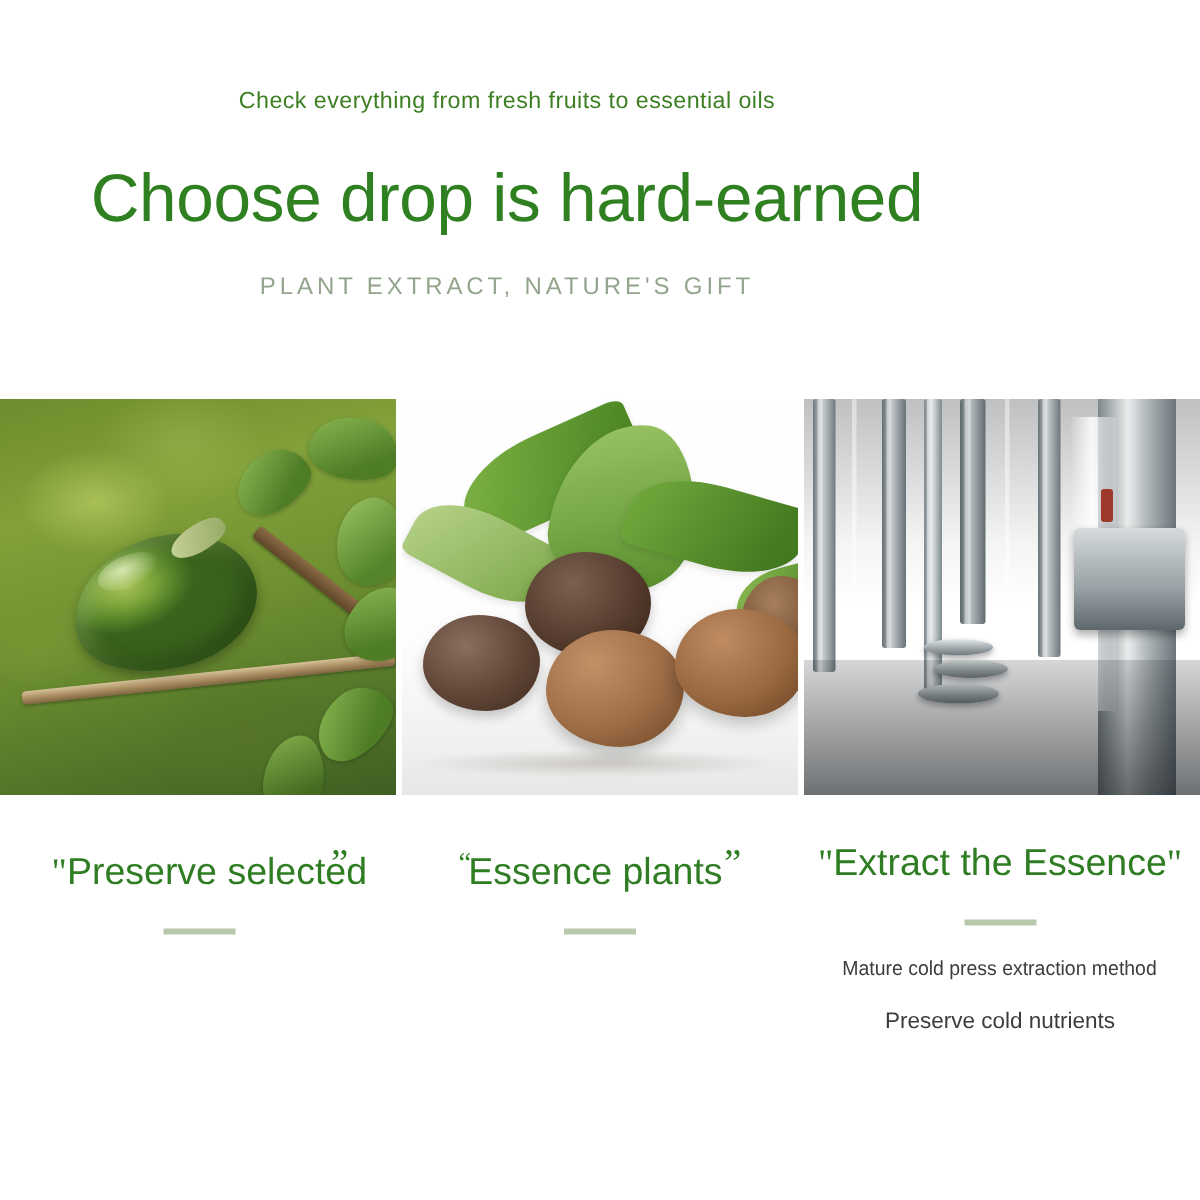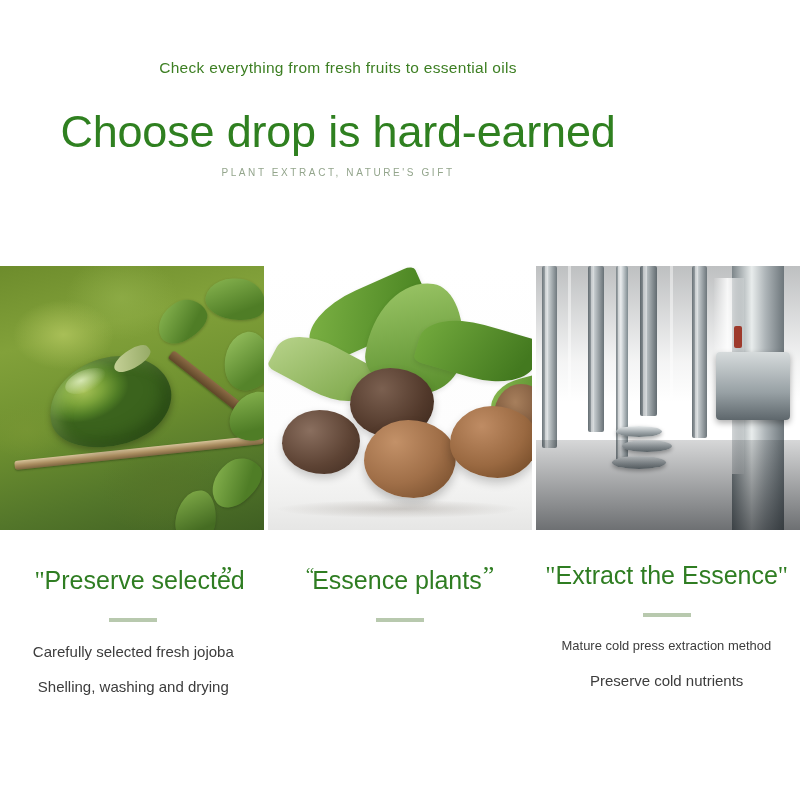--- a/index.html
+++ b/index.html
@@ -35,22 +35,22 @@
   }
   .headline {
     margin-top: 33px;
     font-size: 45px;
     color: #2f8020;
     letter-spacing: -0.2px;
     line-height: 1;
     font-weight: 400;
   }
   .subhead {
-    margin-top: 14px;
-    font-size: 10px;
+    margin-top: 30px;
+    font-size: 16px;
     color: #93a58c;
     letter-spacing: 2.6px;
     line-height: 1;
   }
 
   
   .strip {
     position: absolute;
     top: 266px;
     left: 0;
@@ -362,24 +362,20 @@
       <div class="mach-floor"></div>
     </div>
 
   </div>
 
   <div class="cards">
 
     <div class="card card-1">
       <div class="card-title"><span class="q-open">"</span><span>Preserve selected</span><span class="q-close">”</span></div>
       <div class="divider"></div>
-      <div class="card-lines">
-        <div class="card-line card-line-0">Carefully selected fresh jojoba</div>
-        <div class="card-line card-line-1">Shelling, washing and drying</div>
-      </div>
     </div>
 
     <div class="card card-2">
       <div class="card-title"><span class="q-open">“</span><span>Essence plants</span><span class="q-close">”</span></div>
       <div class="divider"></div>
       <div class="card-lines">
       </div>
     </div>
 
     <div class="card card-3">

